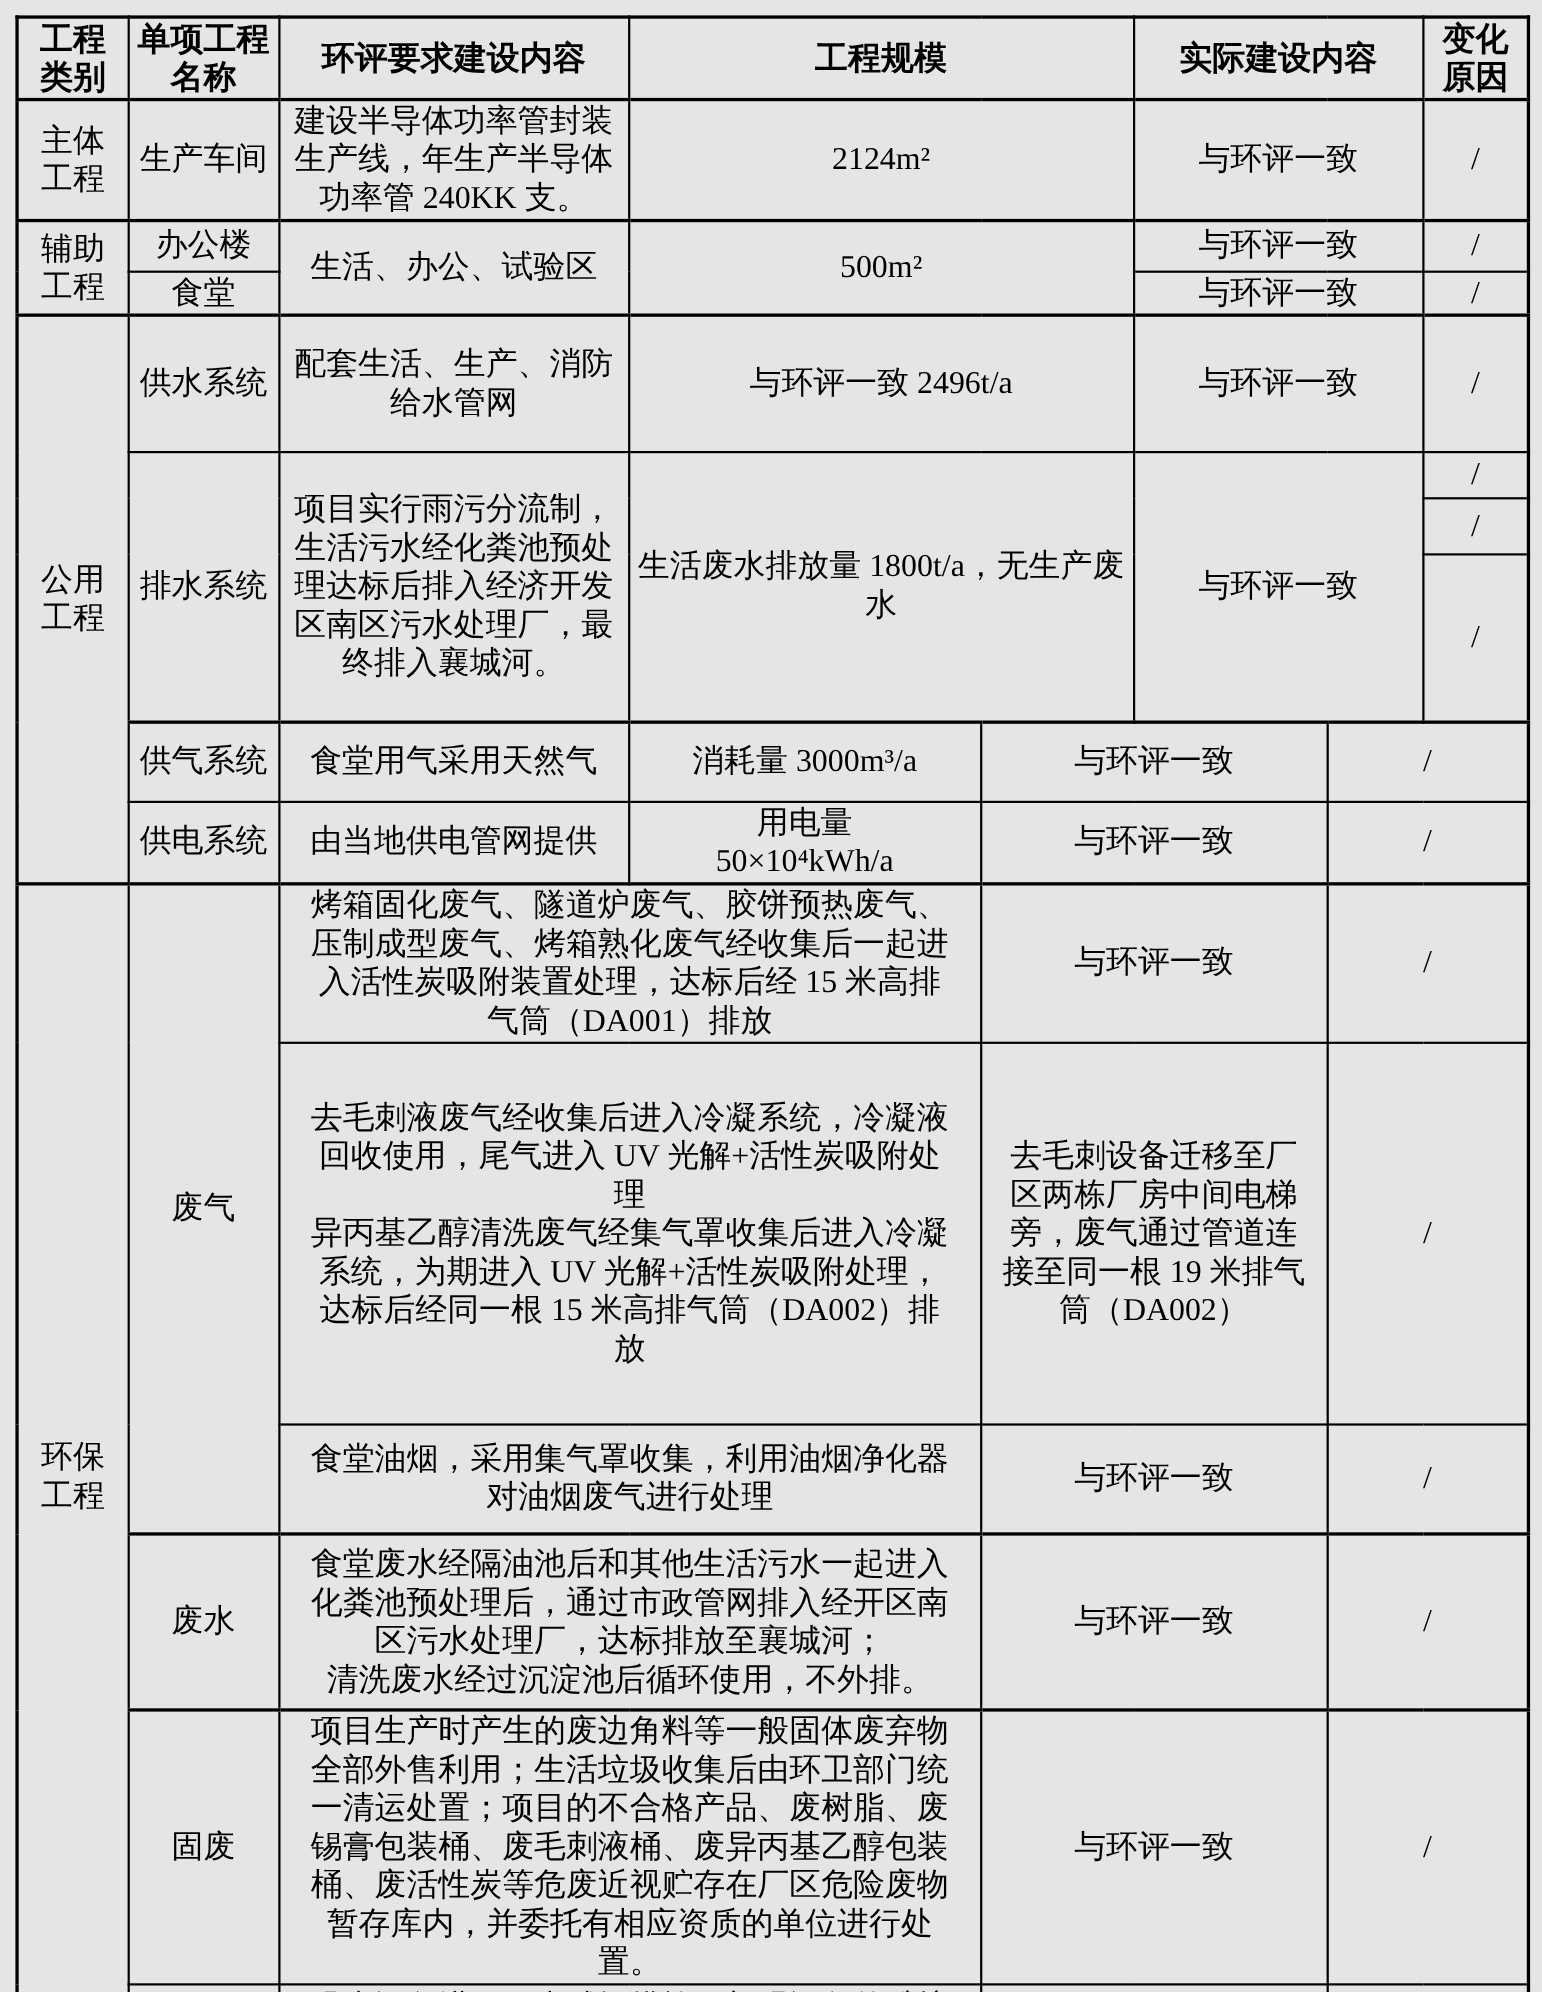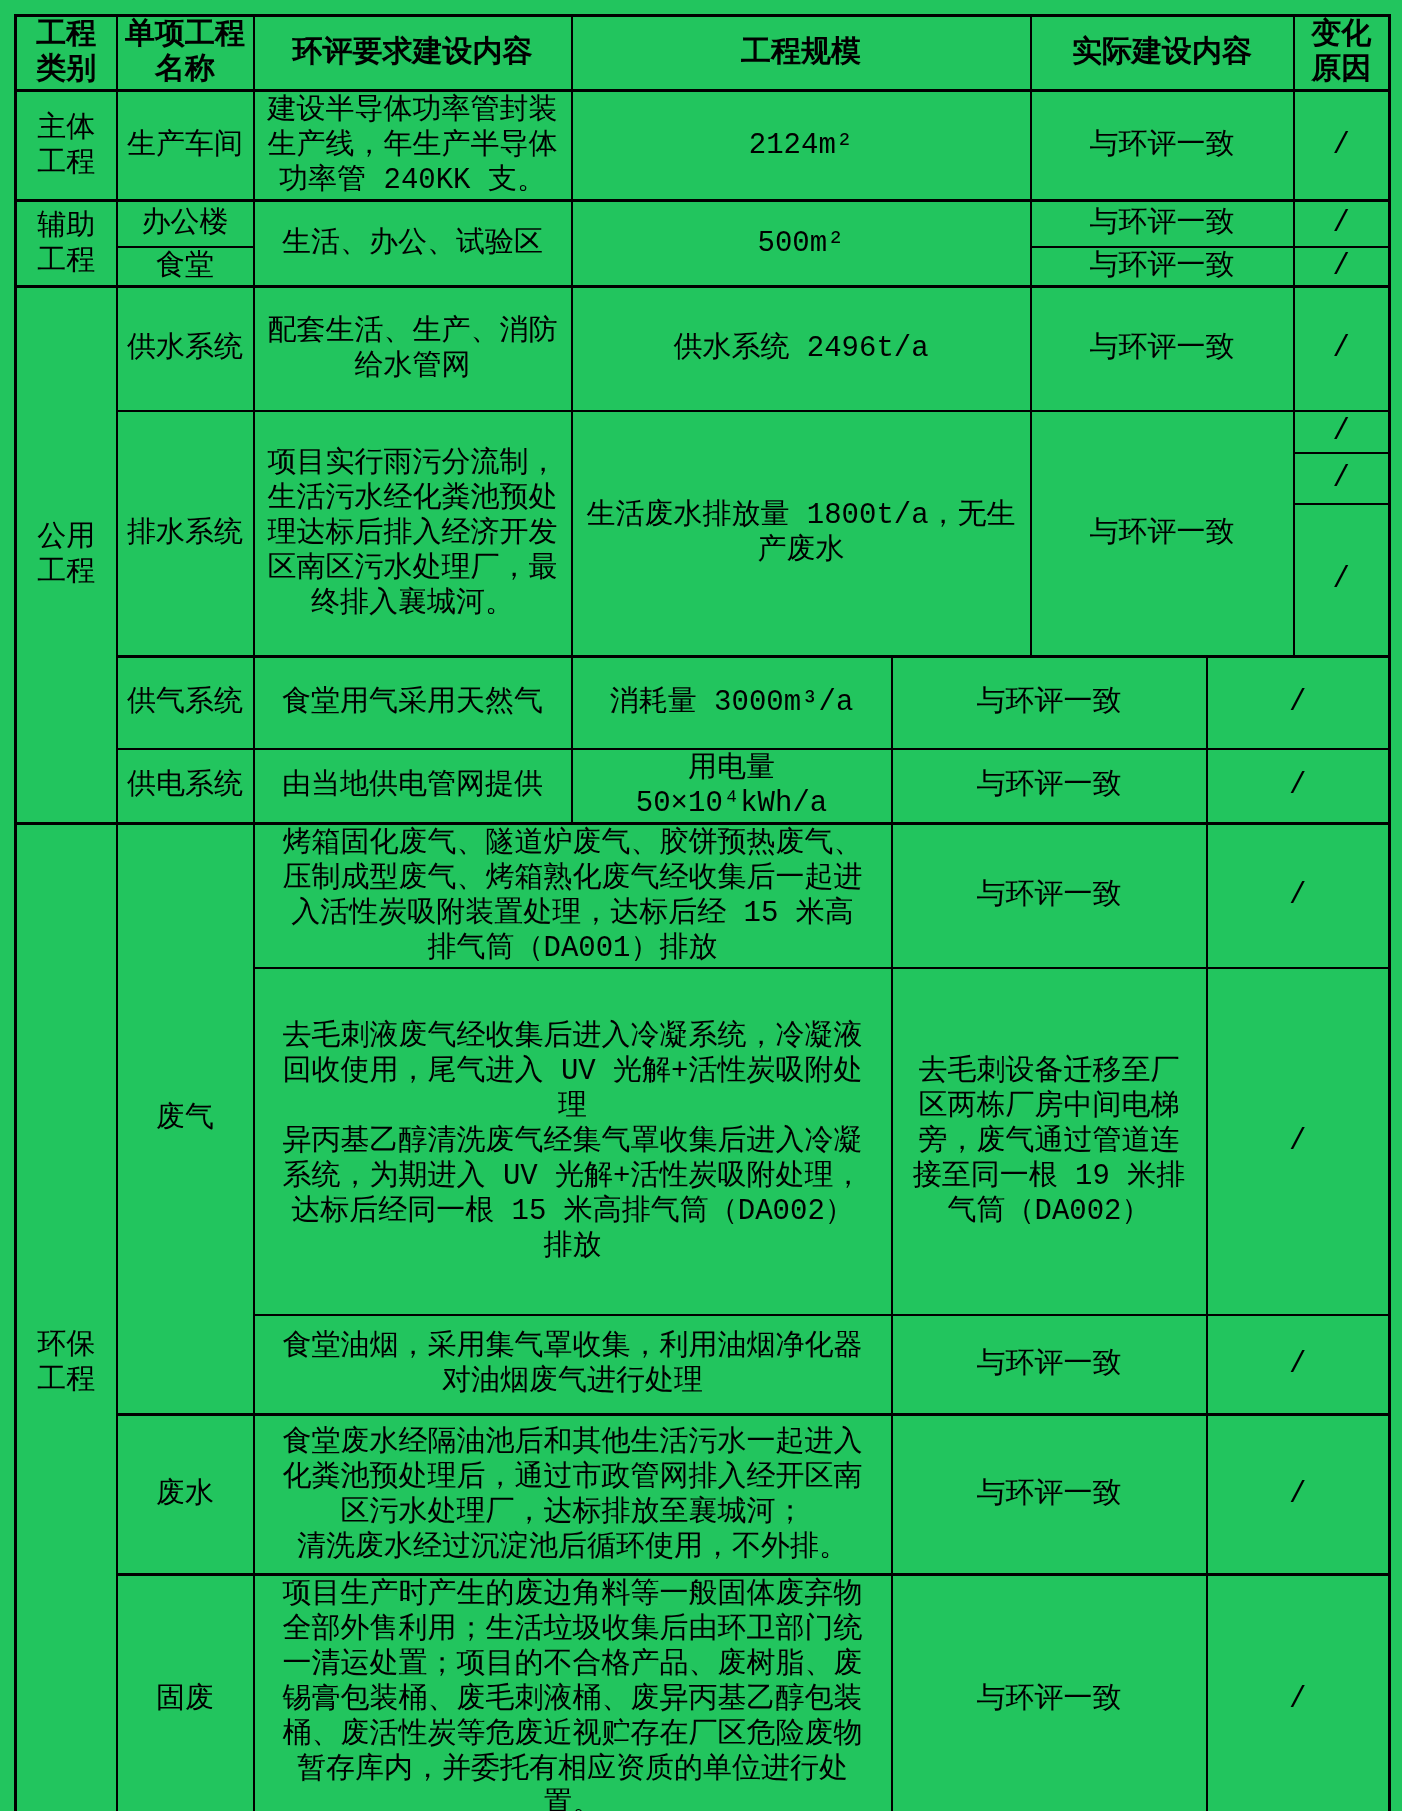--- a/index.html
+++ b/index.html
@@ -4,22 +4,22 @@
 <style>
   html, body {
     margin: 0;
     padding: 0;
     background: #ffffff;
   }
   .page {
     position: relative;
     width: 1402px;
     height: 1811px;
-    background: #22c55e;
-    font-family: Liberation Mono, monospace;
+    background: #e5e5e5;
+    font-family: Liberation Serif, serif;
     color: #000000;
   }
   table.doc {
     position: absolute;
     left: 14px;
     top: 14px;
     width: 1374px;
     border-collapse: collapse;
     table-layout: fixed;
     border: 3px solid #000000;
@@ -101,40 +101,40 @@
         <td>食堂</td>
         <td colspan="2">与环评一致</td>
         <td>/</td>
       </tr>
 
       <tr class="sec" style="height:124px">
         <td rowspan="6">公用
 工程</td>
         <td>供水系统</td>
         <td>配套生活、生产、消防给水管网</td>
-        <td colspan="2">供水系统 2496t/a</td>
+        <td colspan="2">与环评一致 2496t/a</td>
         <td colspan="2">与环评一致</td>
         <td>/</td>
       </tr>
 
       <tr style="height:42px">
         <td rowspan="3">排水系统</td>
         <td rowspan="3">项目实行雨污分流制，生活污水经化粪池预处理达标后排入经济开发区南区污水处理厂，最终排入襄城河。</td>
         <td colspan="2" rowspan="3">生活废水排放量 1800t/a，无生产废水</td>
         <td colspan="2" rowspan="3">与环评一致</td>
         <td>/</td>
       </tr>
       <tr style="height:51px">
         <td>/</td>
       </tr>
       <tr style="height:153px">
         <td>/</td>
       </tr>
 
-      <tr class="sec" style="height:92px">
+      <tr class="sec" style="height:72px">
         <td>供气系统</td>
         <td>食堂用气采用天然气</td>
         <td>消耗量 3000m³/a</td>
         <td colspan="2">与环评一致</td>
         <td colspan="2">/</td>
       </tr>
       <tr style="height:61px">
         <td>供电系统</td>
         <td>由当地供电管网提供</td>
         <td>用电量

